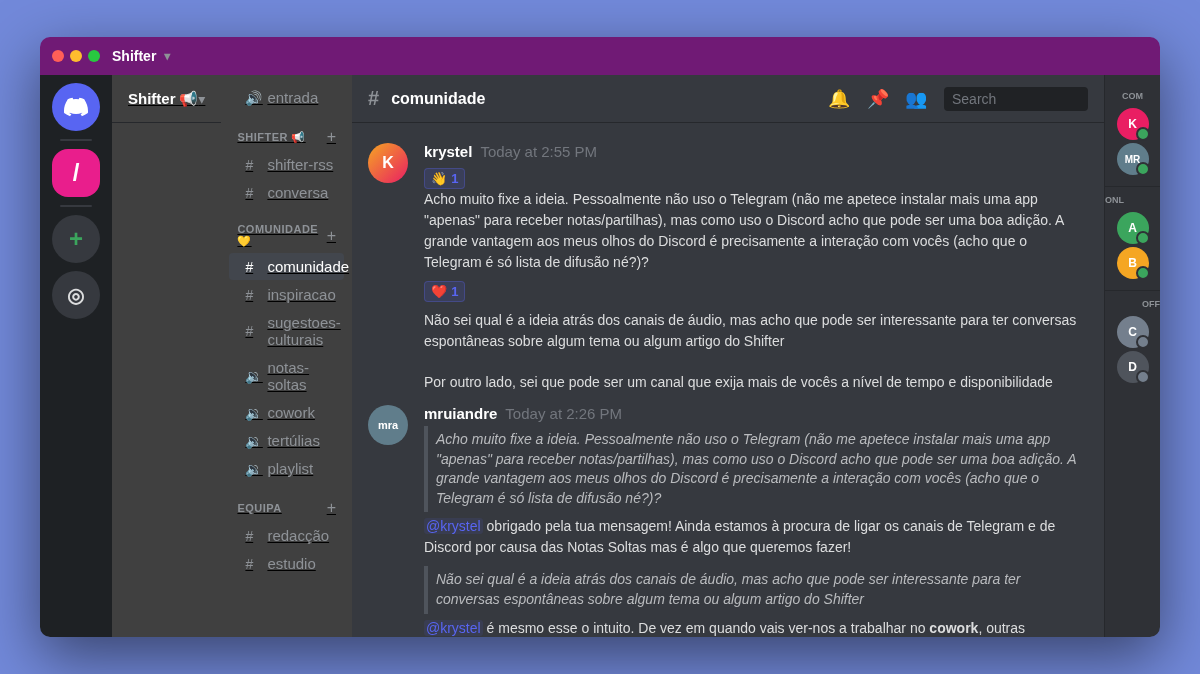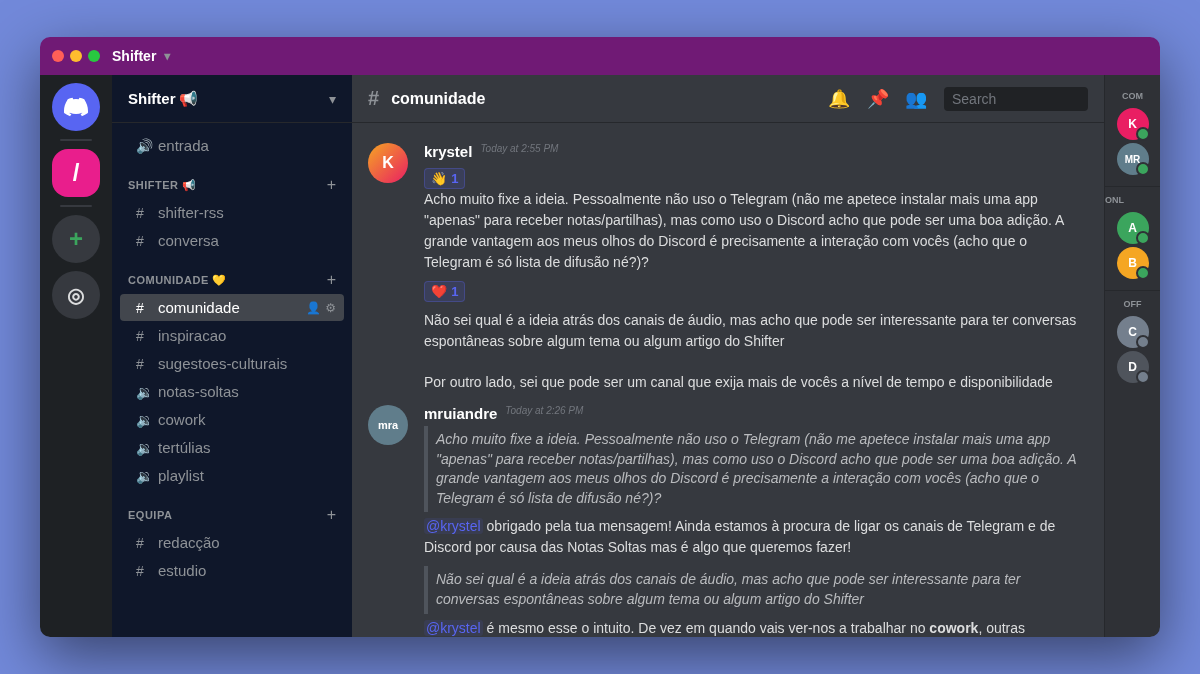--- a/index.html
+++ b/index.html
@@ -125,25 +125,26 @@
     .server-divider {
       width: 32px;
       height: 2px;
       background: #36393f;
       border-radius: 1px;
     }
 
     
     .channel-sidebar {
       width: 240px;
-      background: #0f172a;
-      display: flex;
-      flex-direction: column;
+      background: #404040;
+      display: flex;
+      flex-direction: row;
       flex-shrink: 0;
       overflow: hidden;
+      text-decoration: underline;
     }
 
     .server-header {
       height: 48px;
       display: flex;
       align-items: center;
       justify-content: space-between;
       padding: 0 16px;
       border-bottom: 1px solid #26282c;
       cursor: pointer;
@@ -337,23 +338,22 @@
       margin-bottom: 4px;
     }
 
     .message-author {
       font-size: 15px;
       font-weight: 600;
       color: #fff;
     }
 
     .message-timestamp {
-      font-size: 10px;
+      font-size: 15px;
       color: #72767d;
-      font-style: italic;
     }
 
     .message-text {
       font-size: 14px;
       color: #dcddde;
       line-height: 1.5;
     }
 
     .reaction {
       display: inline-flex;
@@ -629,20 +629,20 @@
       <div style="padding: 8px 0; border-bottom: 1px solid #26282c; width:100%; text-align:center;">
         <div style="font-size:9px;font-weight:700;text-transform:uppercase;color:#8e9297;padding-bottom:4px;">COM</div>
         <div class="online-avatar online" style="background:#e91e63;">K</div>
         <div class="online-avatar online" style="background:#607d8b;font-size:10px;">MR</div>
       </div>
       <div style="padding: 8px 0; border-bottom: 1px solid #26282c; width:100%; text-align:left;">
         <div style="font-size:9px;font-weight:700;text-transform:uppercase;color:#8e9297;padding-bottom:4px;">ONL</div>
         <div class="online-avatar online" style="background:#3ba55d;">A</div>
         <div class="online-avatar online" style="background:#f5a623;">B</div>
       </div>
-      <div style="padding: 8px 0; width:100%; text-align:center;">
+      <div style="padding: 8px 0; width:100%; text-align:right;">
         <div style="font-size:9px;font-weight:700;text-transform:uppercase;color:#8e9297;padding-bottom:4px;">OFF</div>
         <div class="online-avatar offline" style="background:#747f8d;">C</div>
         <div class="online-avatar offline" style="background:#4f545c;">D</div>
       </div>
     </div>
   </div>
 </div>
 
 </body></html>

